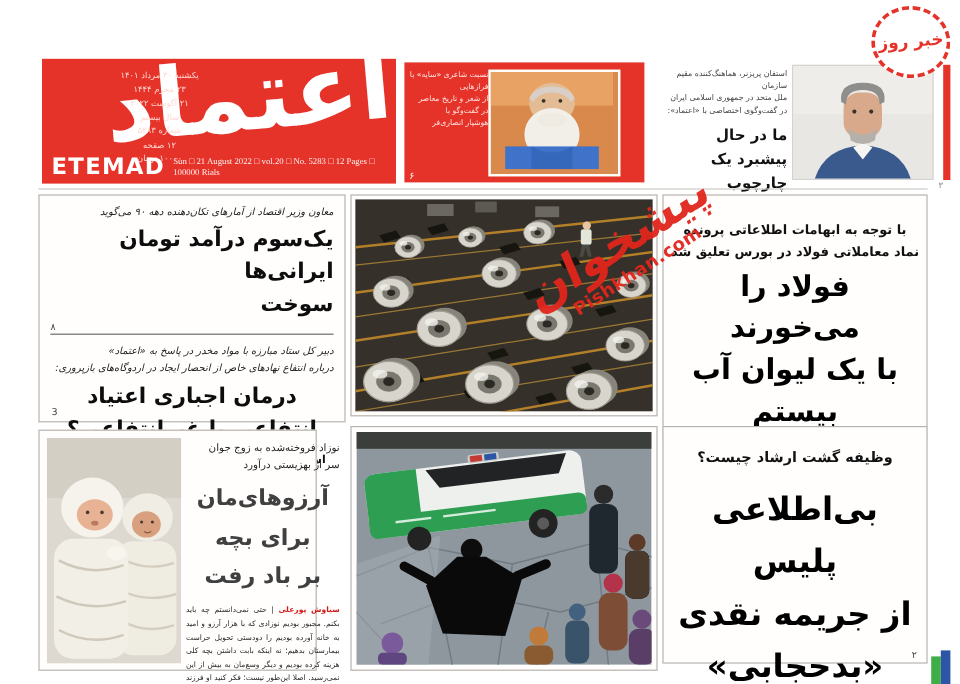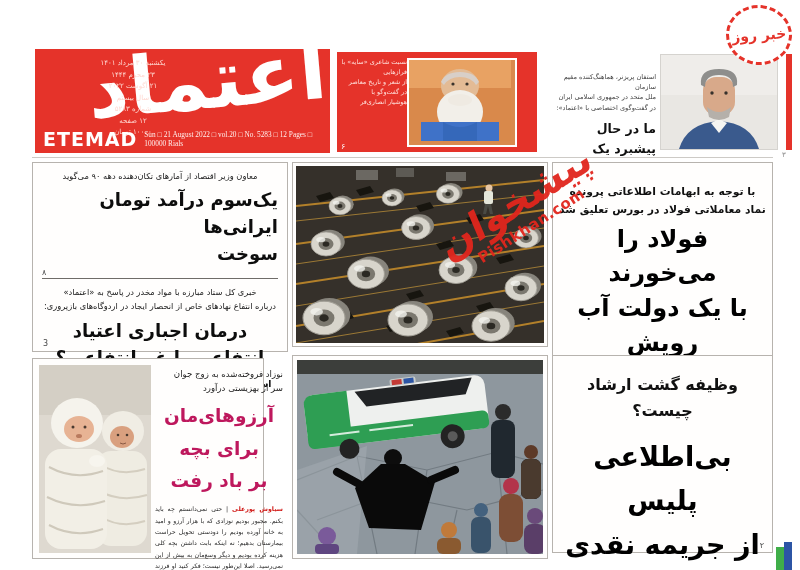--- a/index.html
+++ b/index.html
@@ -25,64 +25,64 @@
   .poet-photo{left:70px;top:6px;width:106px;height:85px;border:2px solid #fff;background:#d98a4e;}
   .poet-text{right:130px;left:4px;top:6px;color:#fff;text-align:right;}
   .poet-kicker{font-size:6.4px;line-height:1.55;color:#ffe3de;}
   .poet-headline{font-size:10.5px;font-weight:bold;line-height:1.65;margin-top:3px;color:#fff;}
   .poet-page{left:4px;bottom:1px;color:#fff;font-size:8px;}
 
   
   .tr-story{left:556px;top:54px;width:236px;height:98px;}
   .tr-photo{left:104px;top:0;width:118px;height:96px;background:#e8e6e2;border:1px solid #d5d3cf;box-sizing:border-box;}
   .tr-redbar{left:230px;top:0;width:6px;height:96px;background:#e5332a;}
-  .tr-text{left:0;top:18px;width:100px;text-align:right;}
+  .tr-text{left:0;top:2px;width:100px;text-align:right;}
   .tr-kicker{font-size:6.6px;line-height:1.55;color:#444;}
   .tr-headline{font-size:12.5px;font-weight:bold;line-height:1.6;margin-top:6px;color:#111;}
   .tr-page{left:226px;top:97px;font-size:7px;color:#888;}
 
   
   .badge{left:726px;top:5px;width:66px;height:60px;background:#fff;border:3px dashed #e5332a;
          border-radius:50%;display:flex;align-items:center;justify-content:center;transform:rotate(4deg);box-sizing:border-box;}
   .badge span{color:#e5332a;font-weight:bold;font-size:14px;transform:rotate(-8deg);}
 
   .top-rule{left:32px;top:157px;width:741px;height:1px;background:#cdcac6;}
 
   
   .p-left{left:32px;top:162px;width:256px;height:190px;padding:7px 9px;}
   .p-midtop{left:292px;top:162px;width:256px;height:185px;padding:3px;}
   .p-right{left:552px;top:162px;width:221px;height:206px;padding:20px 6px;}
   .p-bleft{left:32px;top:358px;width:232px;height:201px;}
   .p-bmid{left:292px;top:355px;width:256px;height:204px;padding:4px;}
   .p-bright{left:552px;top:355px;width:221px;height:198px;padding:8px;}
 
-  .kicker{font-size:8.3px;color:#222;line-height:1.6;text-align:center;}
+  .kicker{font-size:8.3px;color:#222;line-height:1.6;text-align:right;font-style:italic;}
   .hl1{font-size:18px;font-weight:bold;color:#0d0d0d;line-height:1.5;text-align:right;margin-top:3px;}
   .pageno{font-size:8px;color:#444;}
   .story-hr{border:none;border-top:1px solid #6f6c68;margin:1px 0 7px 0;}
   .hl2{font-size:18px;font-weight:bold;color:#0d0d0d;line-height:1.5;text-align:center;margin-top:4px;}
   .sub2{font-size:9.2px;font-weight:bold;color:#111;line-height:1.7;text-align:center;margin-top:5px;}
   .p-left .pg10{position:absolute;left:10px;bottom:3px;}
   .p-left .pg8{text-align:left;margin-top:1px;}
 
   .steel-kicker{font-size:10.8px;font-weight:bold;color:#111;text-align:center;line-height:1.65;}
   .steel-hl{font-size:24px;font-weight:bold;color:#000;text-align:center;line-height:1.45;margin-top:3px;}
   .steel-sub{font-size:9.8px;font-weight:bold;color:#111;text-align:center;line-height:1.7;margin-top:7px;}
   .steel-body{margin-top:7px;font-size:6.4px;line-height:1.78;color:#2a2a2a;text-align:justify;
               column-count:2;column-gap:10px;height:52px;overflow:hidden;}
   .redref{color:#d11a17;font-weight:bold;}
 
-  .mor-kicker{font-size:16px;font-weight:bold;color:#111;text-align:center;margin-top:8px;line-height:1.6;}
+  .mor-kicker{font-size:12px;font-weight:bold;color:#111;text-align:center;margin-top:8px;line-height:1.6;}
   .mor-hl{font-size:27px;font-weight:bold;color:#000;text-align:center;line-height:1.62;margin-top:12px;}
   .mor-page{position:absolute;right:8px;bottom:2px;font-size:8px;color:#444;}
 
   .baby-photo{position:absolute;left:6px;top:6px;width:112px;height:188px;}
   .baby-text{position:absolute;left:122px;top:8px;width:128px;}
   .baby-kicker{font-size:8.6px;color:#222;line-height:1.65;text-align:right;}
-  .baby-hl{font-size:18.5px;font-weight:bold;color:#be185d;text-align:center;line-height:1.75;margin-top:5px;}
+  .baby-hl{font-size:18.5px;font-weight:bold;color:#404040;text-align:center;line-height:1.75;margin-top:5px;}
   .baby-body{margin-top:6px;font-size:6.3px;line-height:1.8;color:#2a2a2a;text-align:justify;}
 
   .wm{left:425px;top:178px;width:190px;transform:rotate(-33deg);color:#e1261d;text-align:center;
       z-index:40;opacity:.95;pointer-events:none;}
   .wm-fa{display:block;font-size:40px;font-weight:bold;transform:skewX(-10deg);line-height:1.1;}
   .wm-en{display:block;font-size:15px;font-weight:bold;margin-top:-2px;letter-spacing:.5px;}
 
   .bar-green{left:776px;top:547px;width:8px;height:23px;background:#3fae49;}
   .bar-blue{left:784px;top:542px;width:8px;height:28px;background:#2c55a5;}
   svg{display:block;}
@@ -161,21 +161,21 @@
   </div>
 
   <div class="abs top-rule"></div>
 
   <div class="panel p-left rtl">
     <div class="kicker">معاون وزیر اقتصاد از آمارهای تکان‌دهنده دهه ۹۰ می‌گوید</div>
     <div class="hl1 ml">یک‌سوم درآمد تومان ایرانی‌ها
 سوخت</div>
     <div class="pageno pg8">۸</div>
     <hr class="story-hr">
-    <div class="kicker ml">خبری کل ستاد مبارزه با مواد مخدر در پاسخ به «اعتماد»
+    <div class="kicker ml">دبیر کل ستاد مبارزه با مواد مخدر در پاسخ به «اعتماد»
 درباره انتفاع نهادهای خاص از انحصار ایجاد در اردوگاه‌های بازپروری:</div>
     <div class="hl2 ml">درمان اجباری اعتیاد
 انتفاعی یا غیرانتفاعی؟</div>
     <div class="sub2 ml">اسکندر مومنی: سپاه و بسیج و سازمان زندان‌ها و پلیس
 هیچ انتفاعی از درمان اجباری اعتیاد ندارند</div>
     <div class="pageno pg10">3</div>
   </div>
 
   <div class="panel p-midtop">
     <svg width="248" height="177" viewBox="0 0 248 177">
@@ -239,21 +239,21 @@
         <rect x="188" y="25" width="9" height="13" rx="2" fill="#e4e6da"></rect>
         <path d="M189 38 l-2 10 l3 0 l2 -8 l2 8 l3 0 l-2 -10 Z" fill="#4a4a44"></path>
       </g>
     </svg>
   </div>
 
   <div class="panel p-right rtl">
     <div class="steel-kicker ml">با توجه به ابهامات اطلاعاتی پرونده
 نماد معاملاتی فولاد در بورس تعلیق شد</div>
     <div class="steel-hl ml">فولاد را می‌خورند
-با یک دولت آب رویش</div>
+با یک لیوان آب بیستم</div>
     <div class="steel-sub ml">عضو کمیسیون صنایع و معادن مجلس از نقش شرکت‌های
 دولتی در بروز فساد ۹۱ هزار میلیارد تومانی می‌گوید</div>
     <div class="steel-body">
       <span>در گرماگرم انتشار خبر تردید یک‌شبه طرفین به احیای برجام در روزهای پایانی هفته، خبر رونمایی از تخلف بیش از ۹۱ هزار میلیارد تومانی در فولادسازی که اصفهان توسط اعضای کمیته تحقیق و تفحص مجلس ناگهان در فضای مجازی و شبکه‌های اجتماعی ترند شد؛ خبری که به سرعت دست‌به‌دست چرخید و بازار ارزیابی تحلیلی در خصوص آن به راه انداخت که حتی احیای برجام را نیز تحت‌الشعاع قرار داد. روز جمعه بخش‌هایی از این گزارش مانند ترک تشریفات قانونی بیش از ۷۵ درصد قراردادهای منعقدشده،</span>
       
     </div>
   </div>
 
   <div class="panel p-bleft">
     <div class="baby-photo">

